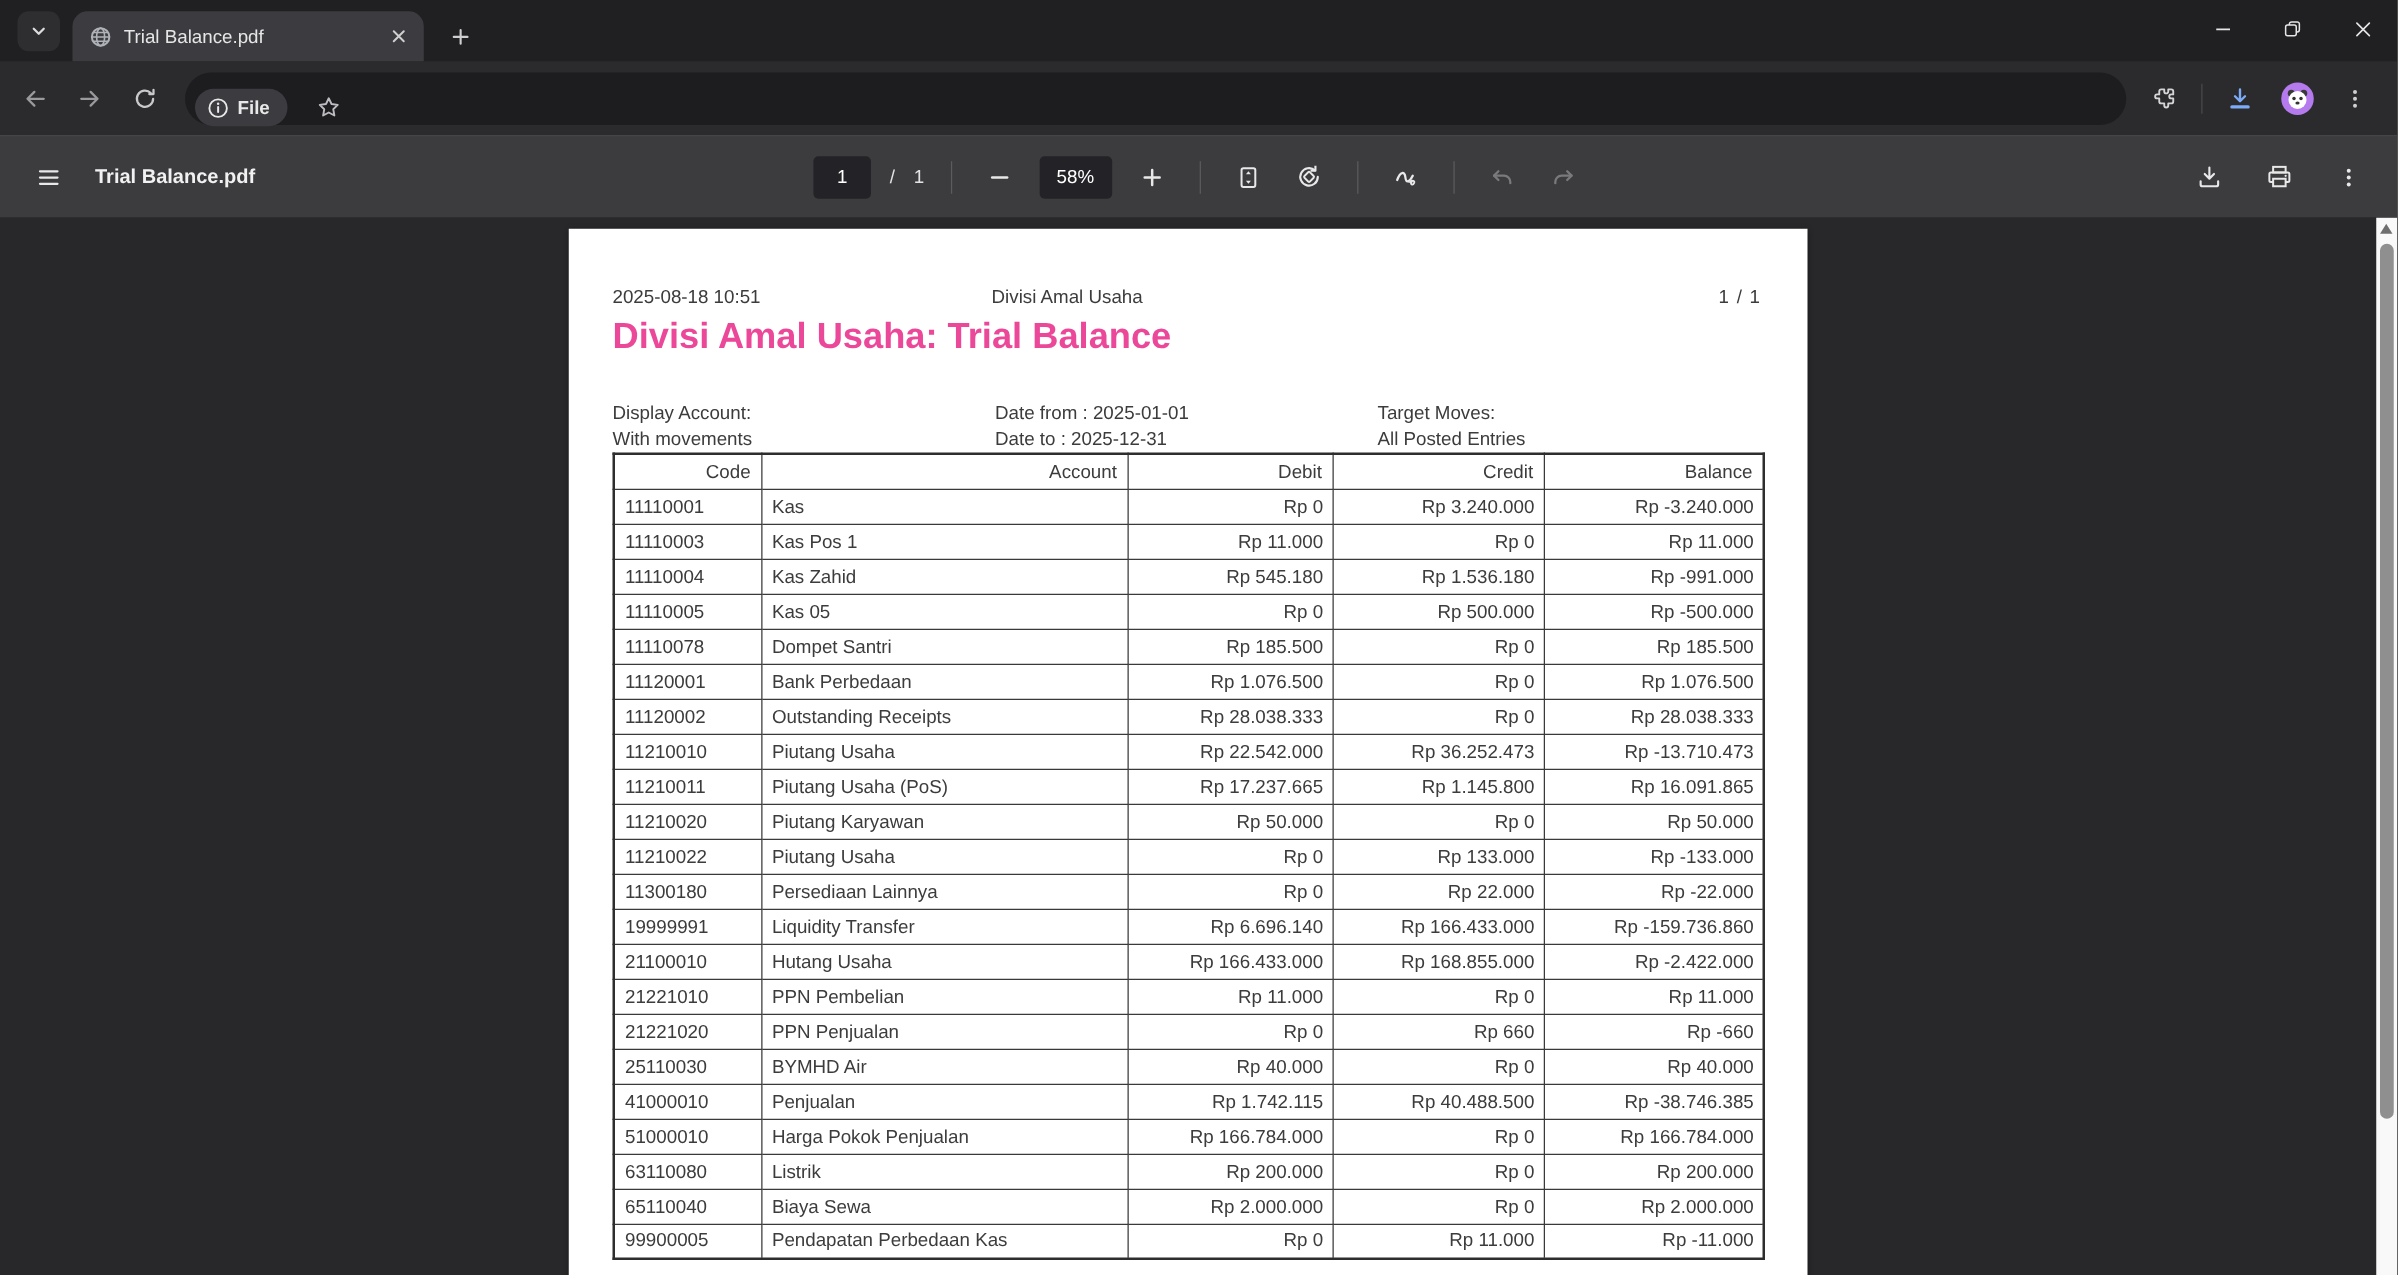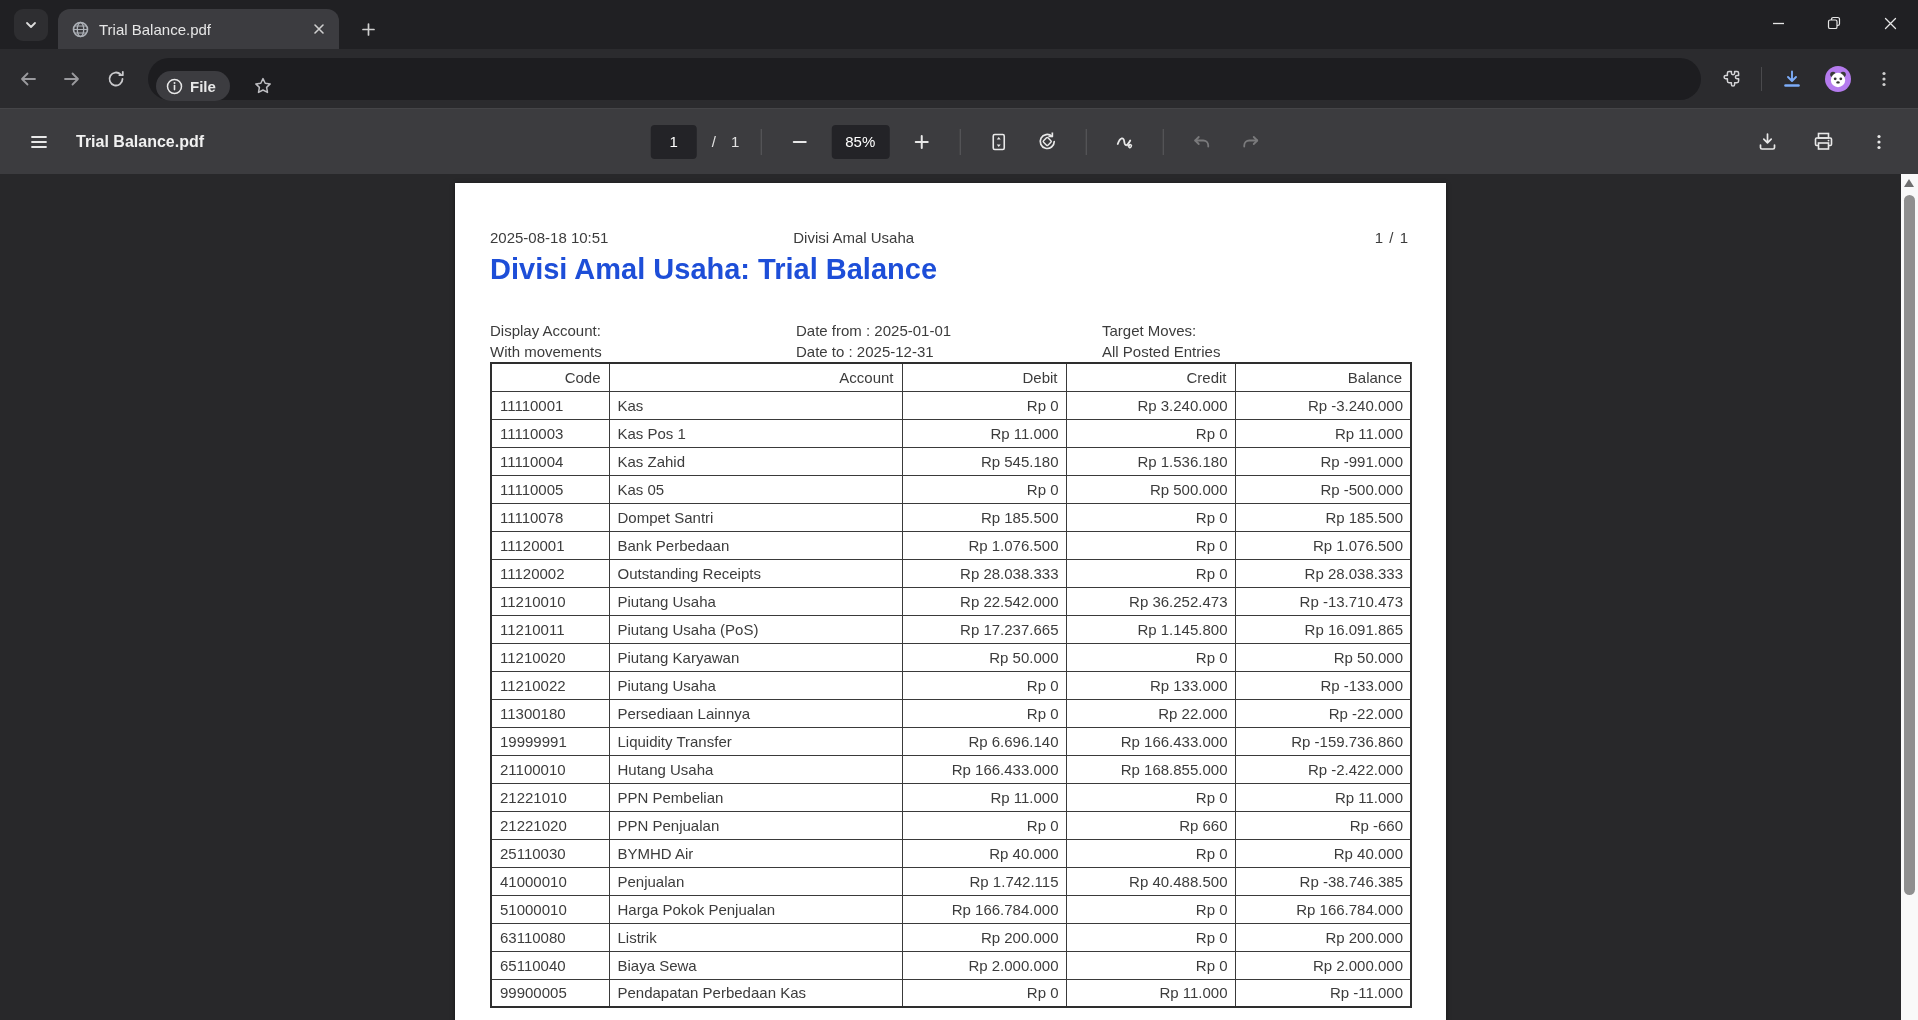--- a/index.html
+++ b/index.html
@@ -52,21 +52,21 @@
   
   .viewport { position:relative; height:902px; background:#28282a; overflow:hidden;padding-left:32px; }
   .page { position:absolute; left:455px; top:9px; width:991px; height:1400px; background:#ffffff;
           box-shadow:0 1px 4px rgba(0,0,0,.5); color:#3c3c3c; }
 
   .doc-head { position:absolute; left:35px; right:37px; top:46px; display:flex; align-items:baseline;
               font-size:15px; }
   .doc-head .l { width:33%; }
   .doc-head .c { width:34%; text-align:left; }
   .doc-head .r { width:33%; text-align:right; letter-spacing:1px; }
-  .doc-title { position:absolute; left:35px; top:70px; font-size:29px; font-weight:600; color:#1d4ed8; }
+  .doc-title { position:absolute; left:35px; top:70px; font-size:29px; font-weight:600; color:#ec4899; }
 
   .filters { position:absolute; left:35px; top:137px; width:920px; height:44px; font-size:15px; }
   .fcol { position:absolute; top:0; line-height:21px; }
   .fcol.c1 { left:0; } .fcol.c2 { left:306px; } .fcol.c3 { left:612px; }
 
   table.tb { position:absolute; left:35px; top:179px; width:920px; border-collapse:collapse;
              font-size:15px; color:#3c3c3c; table-layout:fixed; }
   .tb th, .tb td { border:1px solid #3a3a3a; height:28px; padding:0 8px; font-weight:400;
                    overflow:hidden; white-space:nowrap; }
   .tb { border:2px solid #2e2e2e; }
@@ -252,21 +252,21 @@
     <span class="pg-total">1</span>
     <span class="vdiv"></span>
 
     <div class="pdf-btn">
       <span>
         <svg width="16" height="16" viewBox="0 0 16 16">
             <path d="M2 8h12" stroke="currentColor" stroke-width="2" stroke-linecap="round"></path>
           </svg>
       </span>
     </div>
-    <span class="pg-box" style="min-width:58px">85%</span>
+    <span class="pg-box" style="min-width:58px">58%</span>
     <div class="pdf-btn">
       <span>
         <svg width="16" height="16" viewBox="0 0 16 16">
             <path d="M8 2v12M2 8h12" stroke="currentColor" stroke-width="2" stroke-linecap="round"></path>
           </svg>
       </span>
     </div>
     <span class="vdiv"></span>
 
     <div class="pdf-btn">

